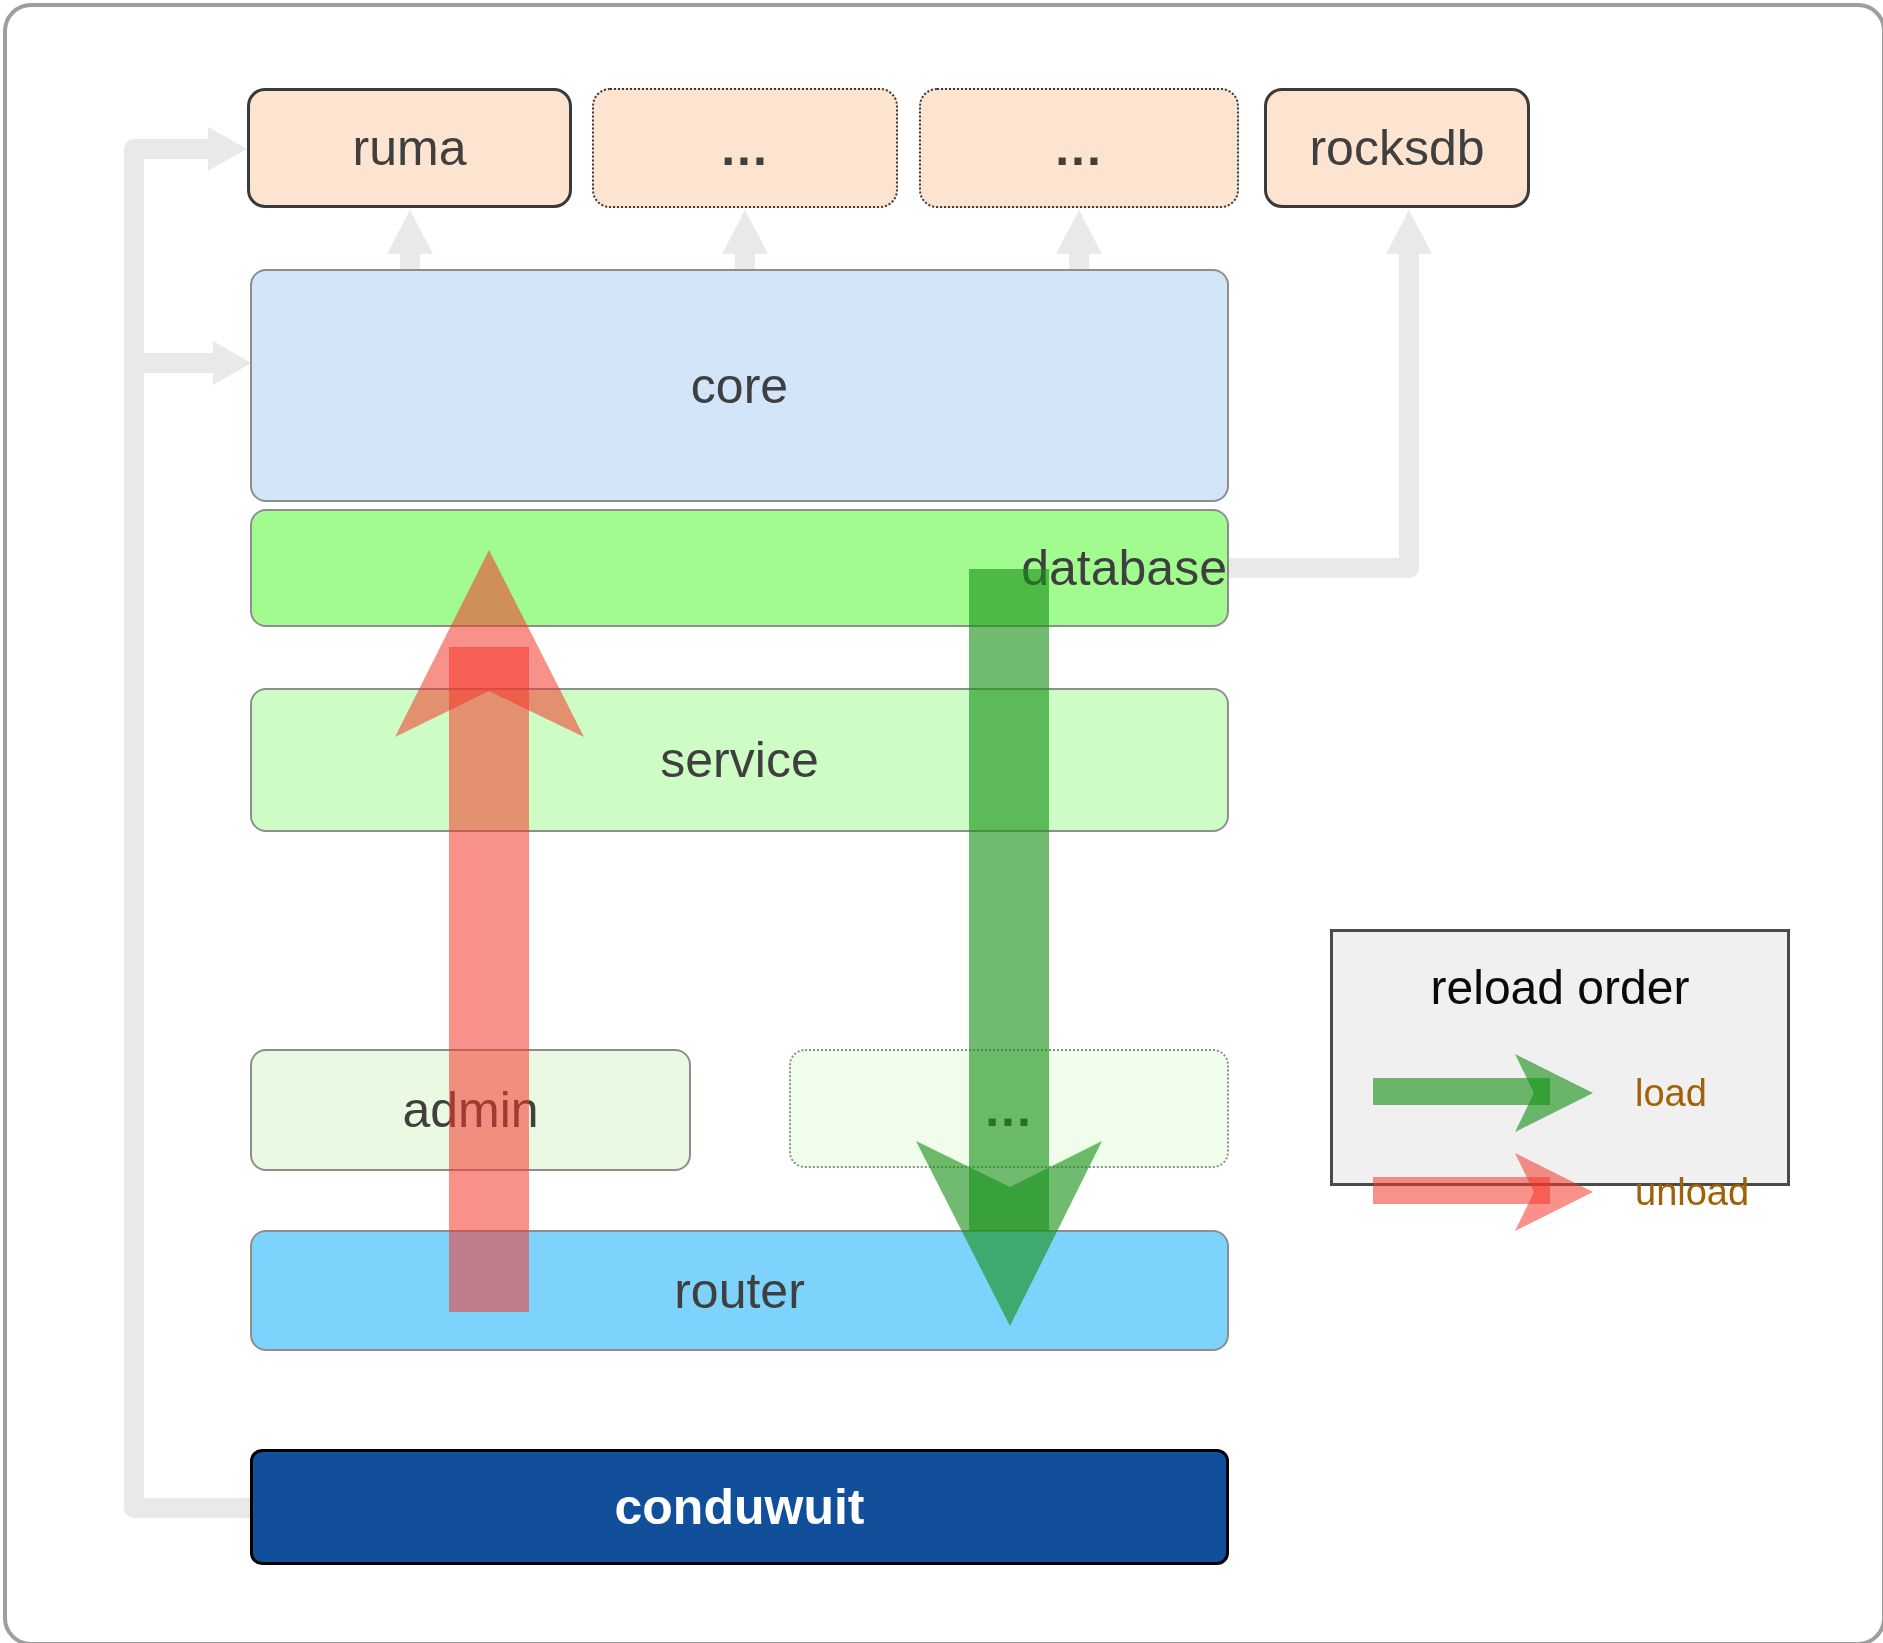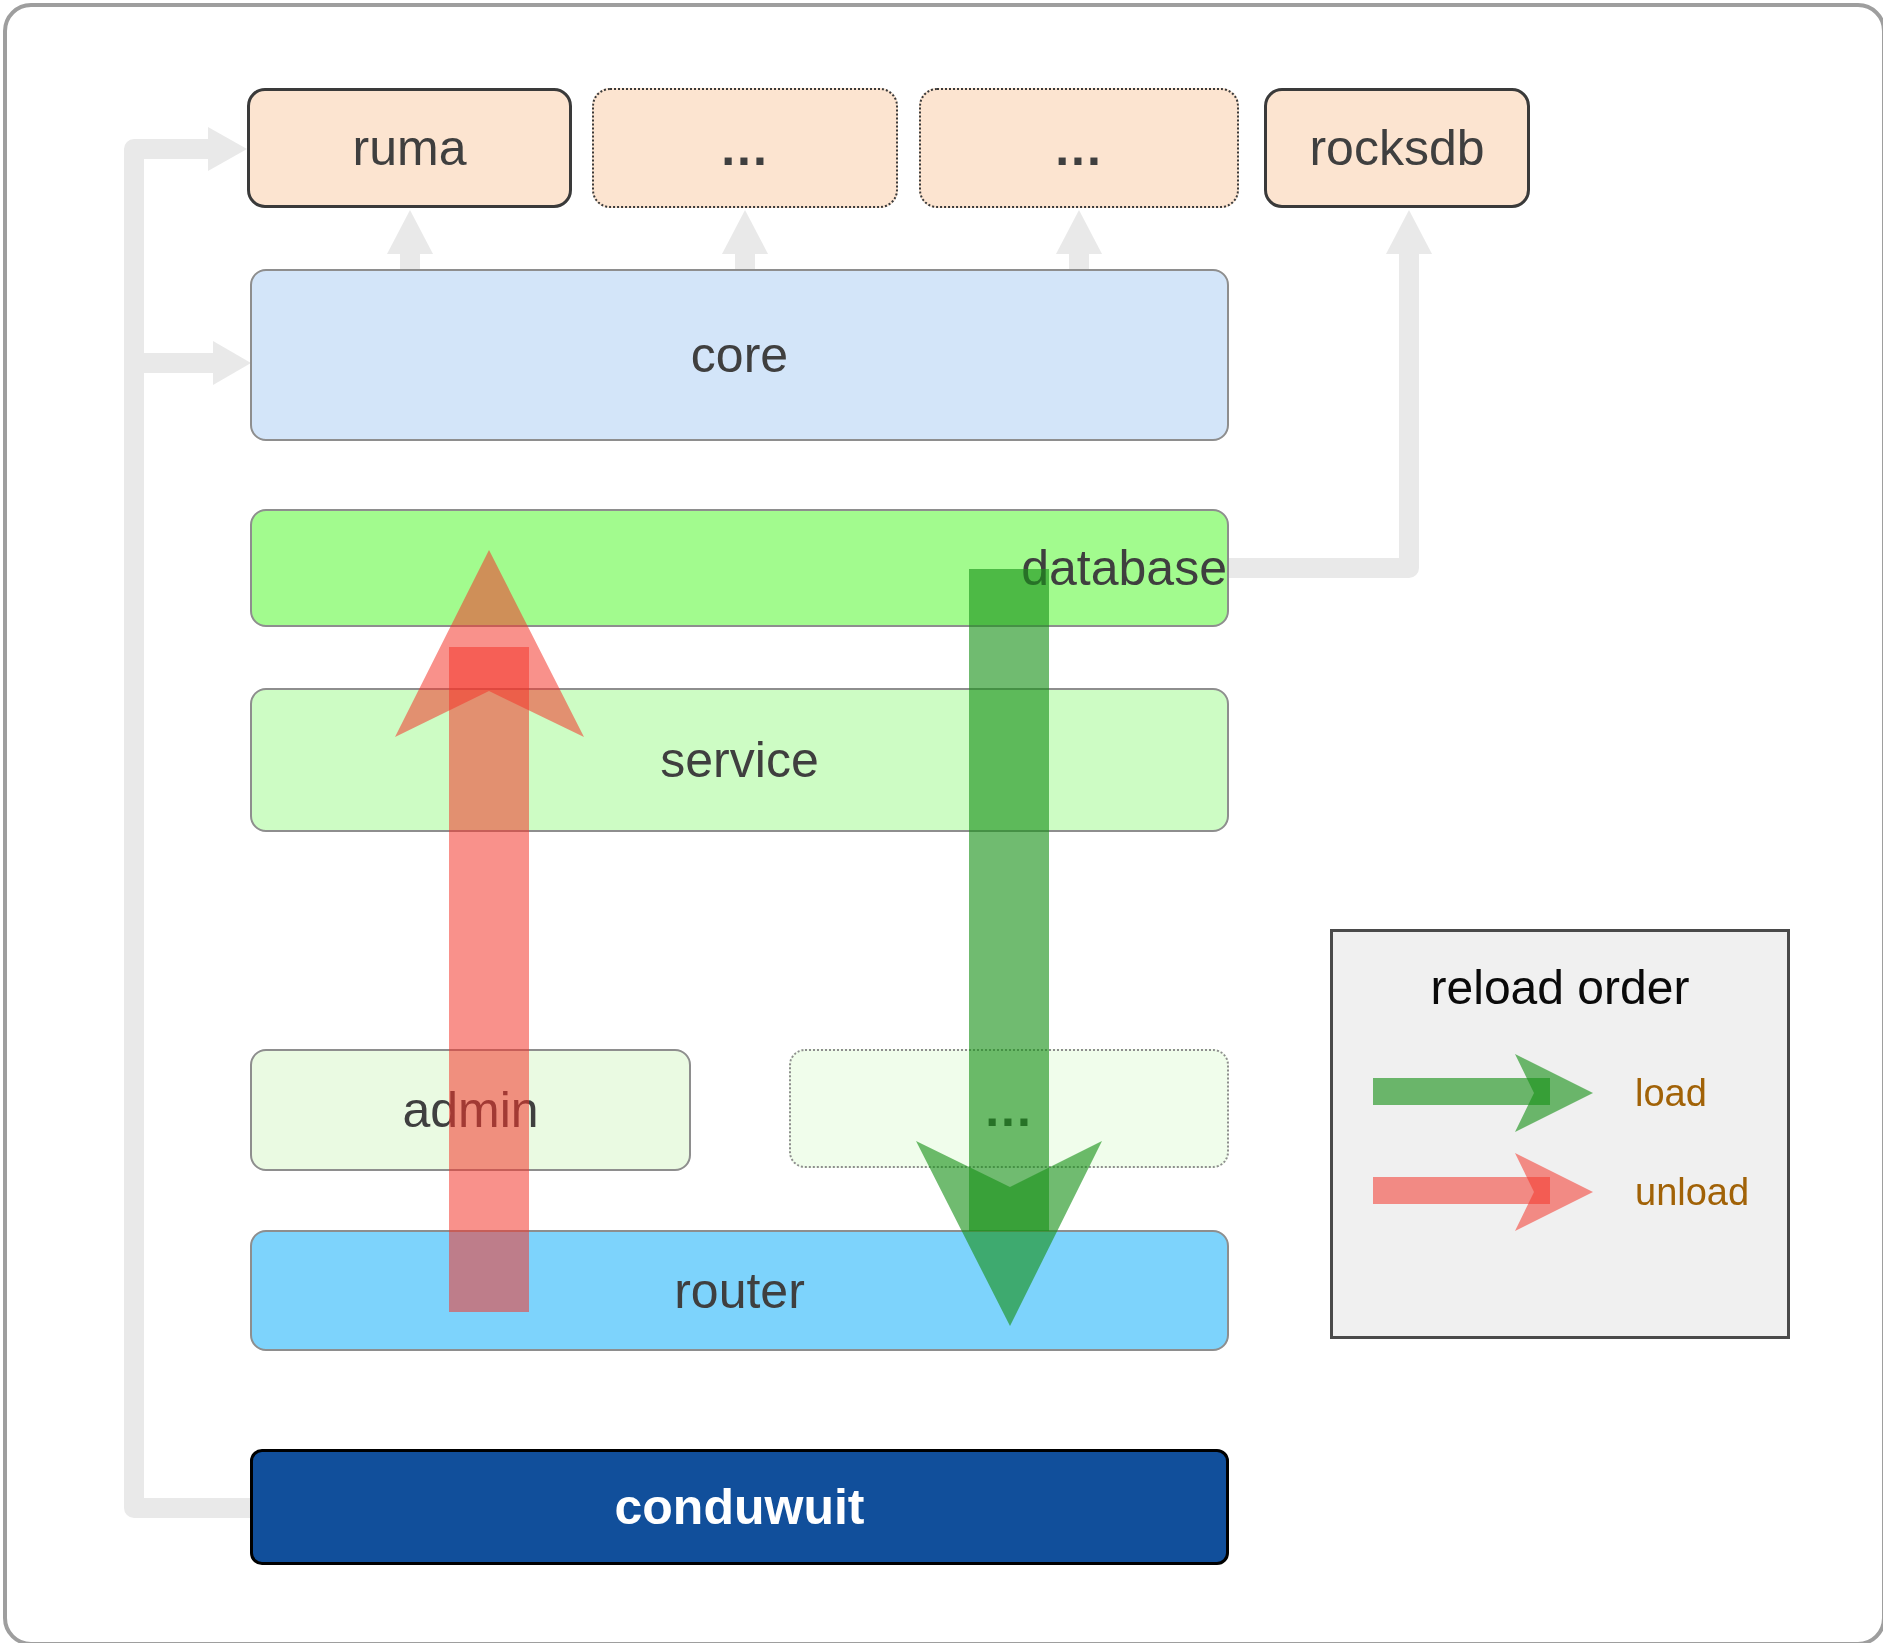--- a/index.html
+++ b/index.html
@@ -20,21 +20,21 @@
   #box-core{background:#d3e5f9;}
   #box-database{background:#a2fb8e;}
   #box-service{background:#cdfcc4;}
   #box-api{background:#ddfcd2;}
   #box-admin{background:#eafae2;}
   #box-admin-more{background:#f0fdeb;border:2px dotted #8e8e8e;}
   #box-router{background:#7dd3fc;align-items:center;}
   #box-conduwuit{background:#114f9b;border:3px solid #000000;border-radius:12px;}
   #box-conduwuit .lbl{color:#ffffff;font-weight:700;}
   #legend{
-    position:absolute;left:1323px;top:922px;width:460px;height:410px;
+    position:absolute;left:1323px;top:922px;width:460px;height:257px;
     background:#f0f0f0;border:3px solid #4a4a4a;box-sizing:border-box;
   }
   #legend-title{
     position:absolute;left:0;right:0;top:28px;text-align:center;
     font-size:48px;color:#0a0a0a;
   }
   .legend-arrow{position:absolute;left:40px;width:221px;height:80px;}
   .legend-label{position:absolute;left:302px;font-size:38px;color:#a16207;line-height:80px;height:80px;}
 </style>
 </head>
@@ -71,21 +71,21 @@
   <div class="box peach dotted" id="box-module1" style="left:585px;top:81px;width:306px;height:120px;">
     <span class="lbl dots-label">...</span>
   </div>
   <div class="box peach dotted" id="box-module2" style="left:912px;top:81px;width:320px;height:120px;">
     <span class="lbl dots-label">...</span>
   </div>
   <div class="box peach" id="box-rocksdb" style="left:1257px;top:81px;width:266px;height:120px;">
     <span class="lbl">rocksdb</span>
   </div>
 
-  <div class="box graybord" id="box-core" style="left:243px;top:262px;width:979px;height:172px;">
+  <div class="box graybord" id="box-core" style="left:243px;top:262px;width:979px;height:233px;">
     <span class="lbl">core</span>
   </div>
   <div class="box graybord" id="box-database" style="left:243px;top:502px;width:979px;height:118px;justify-content:flex-end;">
     <span class="lbl">database</span>
   </div>
   <div class="box graybord" id="box-service" style="left:243px;top:681px;width:979px;height:144px;">
     <span class="lbl">service</span>
   </div>
   <div class="box graybord" id="box-admin" style="left:243px;top:1042px;width:441px;height:122px;">
     <span class="lbl">admin</span>

